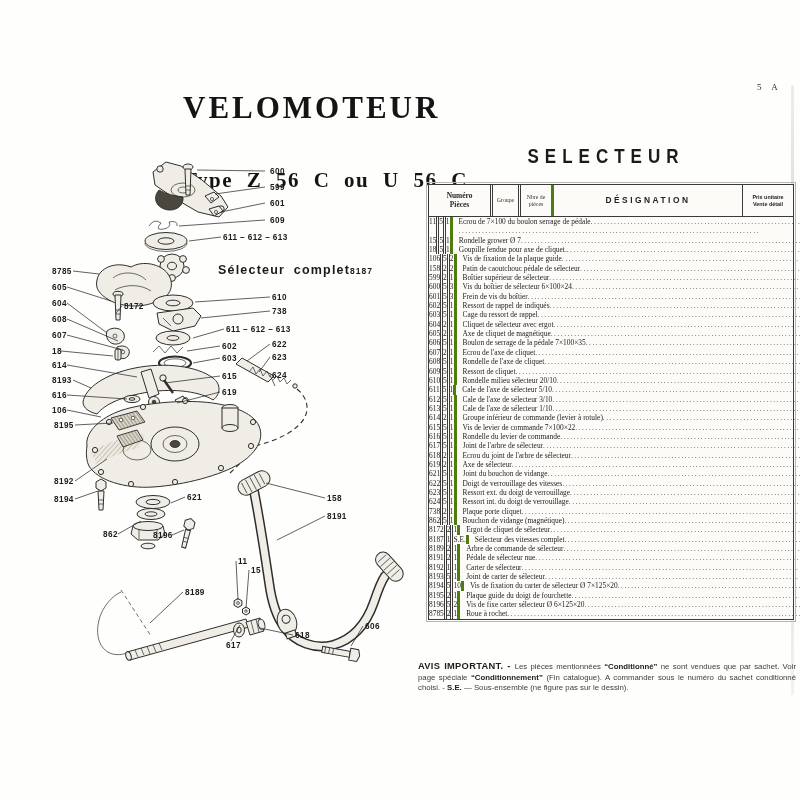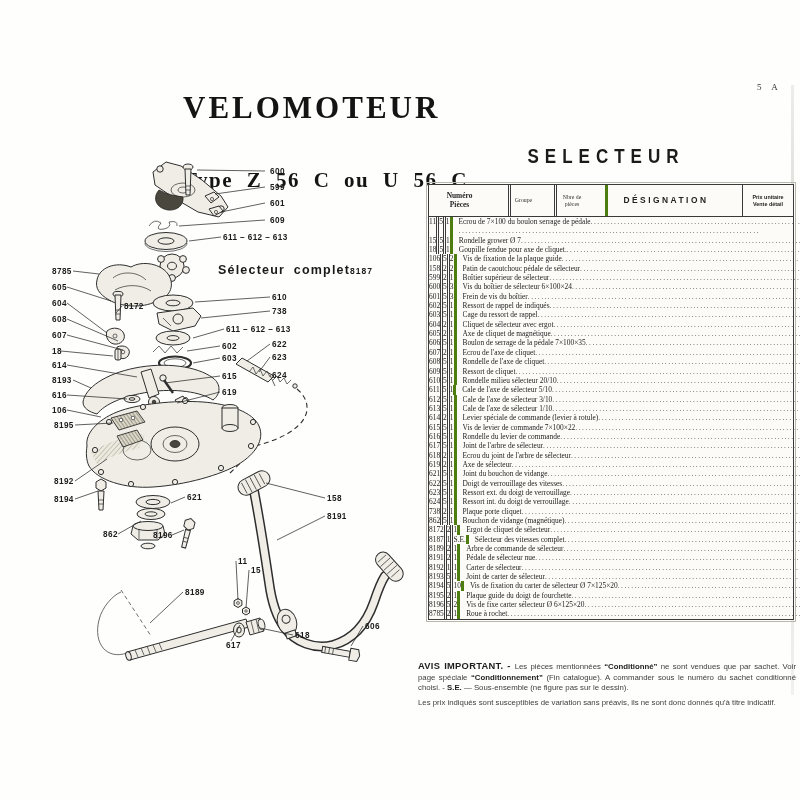--- a/index.html
+++ b/index.html
@@ -17,21 +17,21 @@
   .brand{font-size:31px;letter-spacing:3px;}
   .type{font-size:21px;letter-spacing:1.5px;word-spacing:7px;margin-top:8px;}
   .section-title{position:absolute;left:486px;top:147px;width:240px;text-align:center;
     font-size:17px;font-weight:bold;letter-spacing:6px;color:#1b1b1b;
     transform:scaleY(1.15);}
 
   
   .ptable{position:absolute;left:428px;top:184px;width:366px;
     border:1.5px solid #3a3a3a;outline:1px solid #b9b6ad;outline-offset:1px;
     background:#fcfbf8;box-sizing:border-box;}
-  .thead{display:flex;border-bottom:1.3px solid #3a3a3a;height:31px;align-items:stretch;gap:18px;}
+  .thead{display:flex;border-bottom:1.3px solid #3a3a3a;height:31px;align-items:stretch;}
   .tc{box-sizing:border-box;display:flex;flex-direction:column;justify-content:center;
     text-align:center;line-height:1.15;}
   .c-num{width:61px;}
   .c-grp{width:28px;border-left:3px double #3a3a3a;}
   .c-qty{width:33px;border-left:3px double #3a3a3a;}
   .c-des{flex:1;border-left:3px solid #4d7c0f;text-align:left;}
   .c-prx{width:51px;border-left:1px solid #3a3a3a;}
   .thead .c-num{font-family:"Liberation Serif",serif;font-weight:bold;font-size:7.4px;color:#222;}
   .thead .c-grp{font-family:"Liberation Serif",serif;font-size:5.8px;color:#333;}
   .thead .c-qty{font-family:"Liberation Serif",serif;font-size:5.8px;color:#333;}
@@ -671,21 +671,21 @@
               <span class="dots"></span>
             </div>
           </div>
         </div>
         <div class="trow">
           <div class="tc c-num">614</div>
           <div class="tc c-grp">2</div>
           <div class="tc c-qty">1</div>
           <div class="tc c-des">
             <div class="dline">
-              <span class="dtext">Levier spéciale de commande (levier à rotule)</span>
+              <span class="dtext">Groupe inférieur de commande (levier à rotule)</span>
               <span class="dots"></span>
             </div>
           </div>
         </div>
         <div class="trow">
           <div class="tc c-num">615</div>
           <div class="tc c-grp">5</div>
           <div class="tc c-qty">1</div>
           <div class="tc c-des">
             <div class="dline">
@@ -912,16 +912,15 @@
               <span class="dtext">Roue à rochet</span>
               <span class="dots"></span>
             </div>
           </div>
         </div>
       </div>
   </div>
 
   <div class="notice">
     <p><span class="ntitle">AVIS IMPORTANT. - </span><span class="">Les pièces mentionnées </span><span class="nb">“Conditionné”</span><span class=""> ne sont vendues que par sachet. Voir page spéciale </span><span class="nb">“Conditionnement”</span><span class=""> (Fin catalogue). A commander sous le numéro du sachet conditionné choisi. - </span><span class="nb">S.E.</span><span class=""> — Sous-ensemble (ne figure pas sur le dessin).</span></p>
-    <p>Les prix indiqués sont susceptibles de variation sans préavis, ils ne sont donc donnés qu'à titre indicatif.</p>
   </div>
 
 </div>
 
 </body></html>

